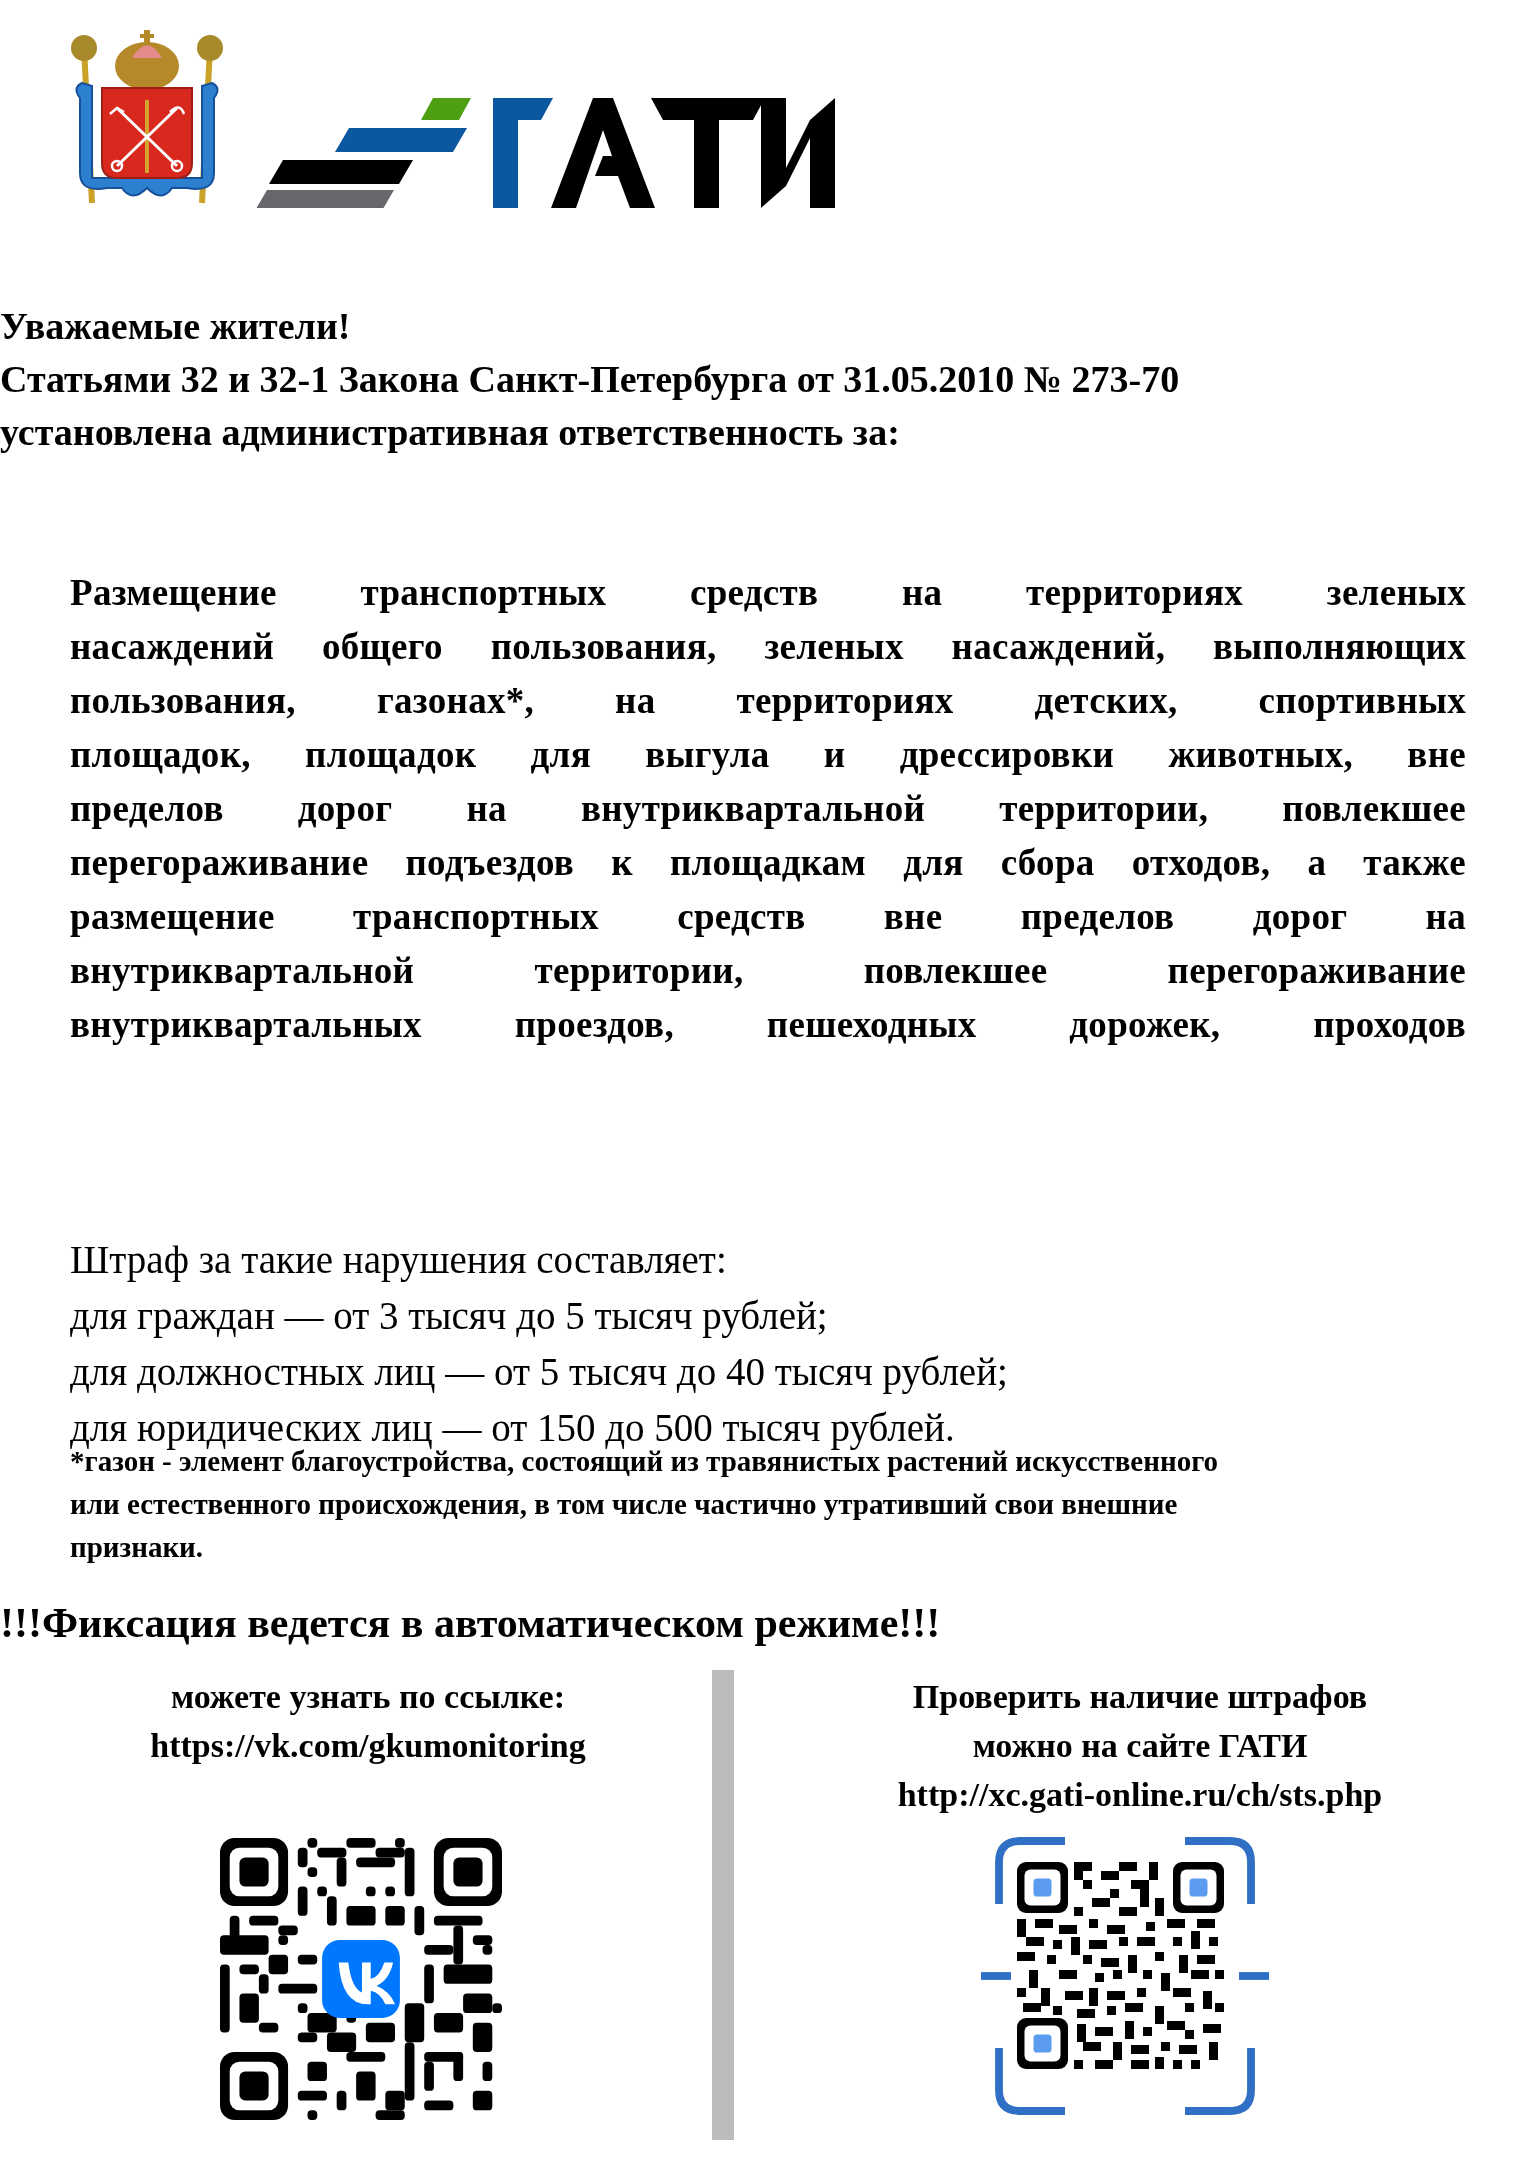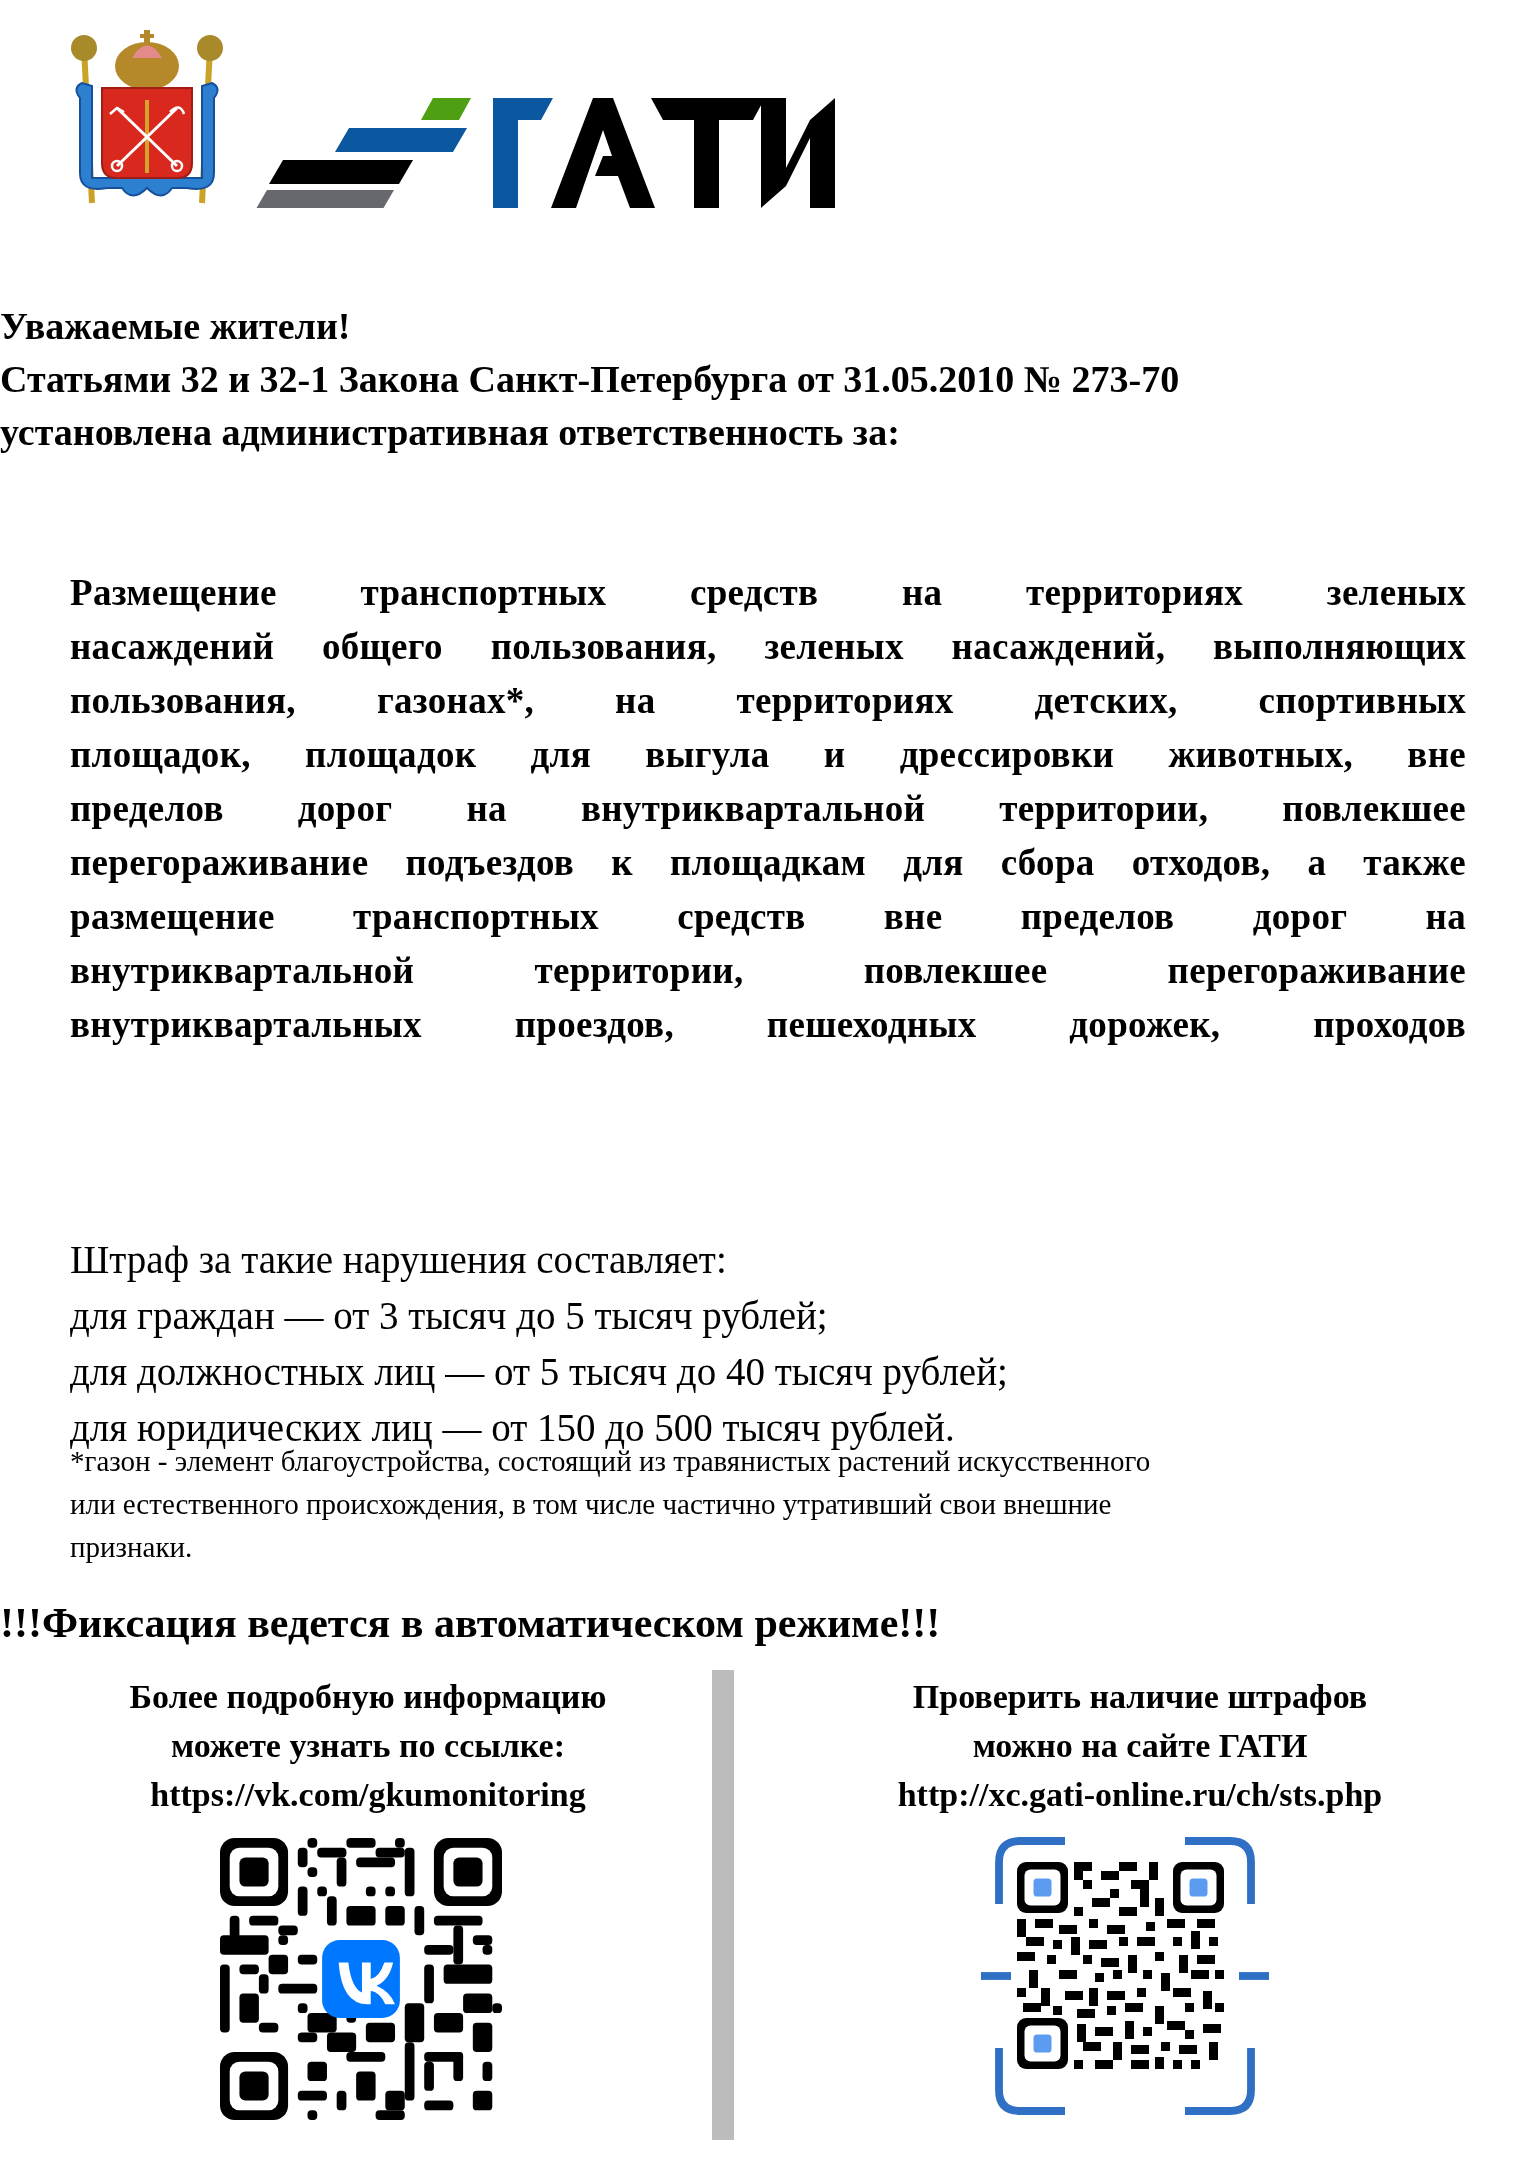--- a/index.html
+++ b/index.html
@@ -21,21 +21,21 @@
 
   
   .body-text { position: absolute; left: 70px; top: 566px; width: 1396px; font-weight: bold; font-size: 37px; line-height: 54px; text-align: justify; text-align-last: left; letter-spacing: 0.3px; }
   .body-line { display: block; text-align: justify; text-align-last: justify; white-space: nowrap; }
   .body-line.last { text-align-last: left; }
 
   .fines { position: absolute; left: 70px; top: 1192px; font-size: 39px; line-height: 56px; margin-top: 40px; }
   .fines div { white-space: nowrap; }
 
   .footnote { position: absolute; left: 70px; top: 1440px; width: 1400px; font-size: 29px; line-height: 43px; }
-  .footnote div { white-space: nowrap; }
+  .footnote div { white-space: nowrap; font-weight: bold; }
 
   .auto { position: absolute; left: 0; top: 1595px; width: 1527px; text-align: left; font-weight: bold; font-size: 42px; line-height: 56px; }
 
   
   .col { position: absolute; top: 1672px; text-align: center; font-weight: bold; font-size: 34px; line-height: 49px; }
   .col div { white-space: nowrap; }
   .col-left { left: 48px; width: 640px; }
   .col-right { left: 800px; width: 680px; }
   .divider { position: absolute; left: 712px; top: 1670px; width: 22px; height: 470px; background: #bcbcbc; }
 
@@ -118,21 +118,20 @@
 
 <div class="footnote">
   <div>*газон - элемент благоустройства, состоящий из травянистых растений искусственного</div>
   <div>или естественного происхождения, в том числе частично утративший свои внешние</div>
   <div>признаки.</div>
 </div>
 
 <div class="auto">!!!Фиксация ведется в автоматическом режиме!!!</div>
 
 <div class="col col-left">
-  <div>Более подробную информацию</div>
   <div>можете узнать по ссылке:</div>
   <div>https://vk.com/gkumonitoring</div>
 </div>
 
 <div class="divider"></div>
 
 <div class="col col-right">
   <div>Проверить наличие штрафов</div>
   <div>можно на сайте ГАТИ</div>
   <div>http://xc.gati-online.ru/ch/sts.php</div>

